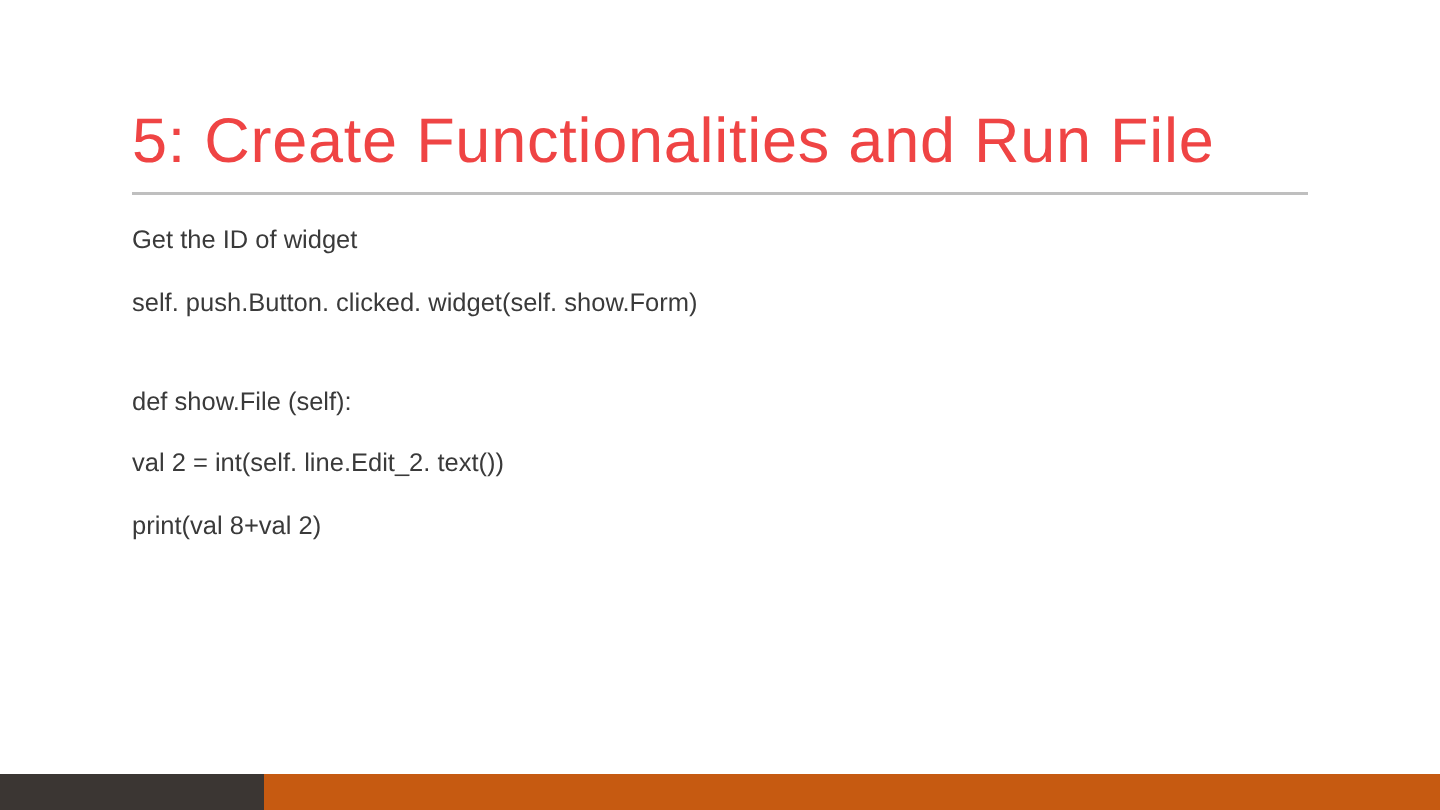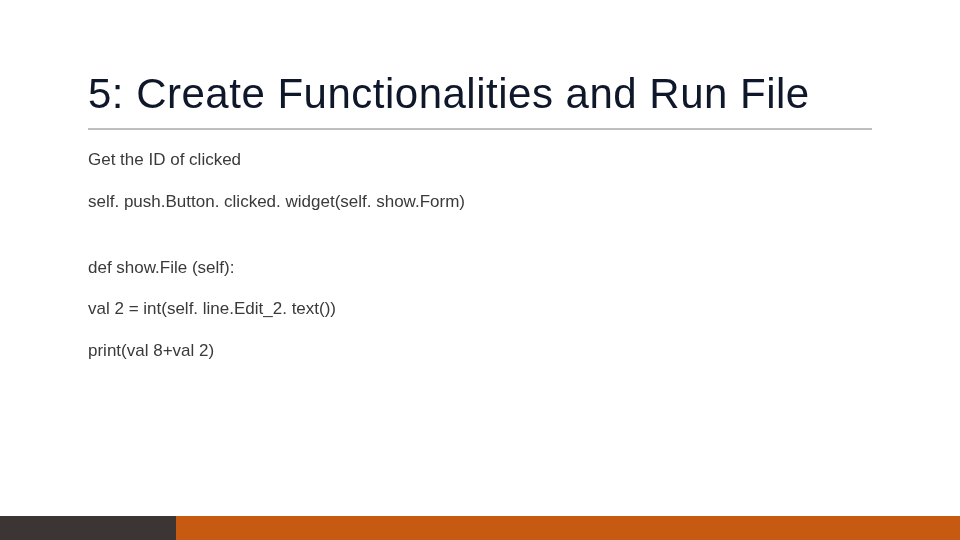--- a/index.html
+++ b/index.html
@@ -18,21 +18,21 @@
     height: 540px;
     position: relative;
     box-sizing: border-box;
   }
   .title {
     position: absolute;
     left: 88px;
     top: 70px;
     font-size: 42px;
     font-weight: 300;
-    color: #0f172a;
+    color: #ef4444;
     letter-spacing: 0.5px;
   }
   .title-rule {
     position: absolute;
     left: 88px;
     top: 128px;
     width: 784px;
     height: 2px;
     background: #bfbfbf;
   }
@@ -72,21 +72,21 @@
 </style>
 </head>
 <body>
 
 <div class="slide">
 
   <div class="title">5: Create Functionalities and Run File</div>
   <div class="title-rule"></div>
 
   <div class="body">
-    <p>Get the ID of clicked</p>
+    <p>Get the ID of widget</p>
     <p>self. push.Button. clicked. widget(self. show.Form)</p>
     <p style="height:6px;margin:0 0 18px 0;"></p>
     <p>def show.File (self):</p>
     <p class="indent">val 2 = int(self. line.Edit_2. text())</p>
     <p class="indent">print(val 8+val 2)</p>
   </div>
 
   <div class="bottom-bar">
     <div class="bar-dark"></div>
     <div class="bar-orange"></div>

